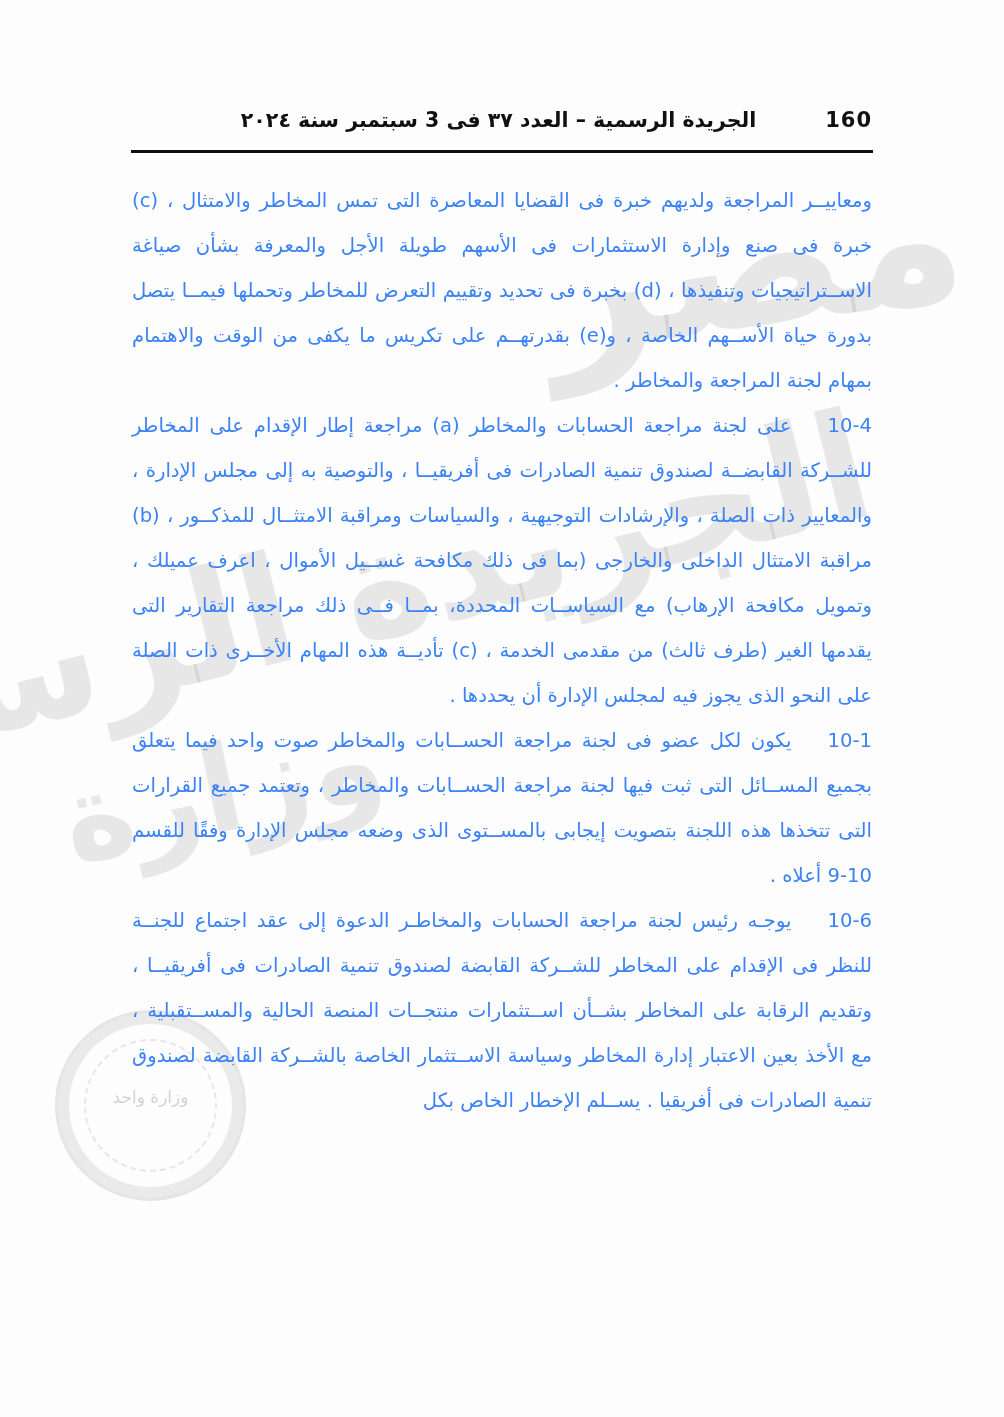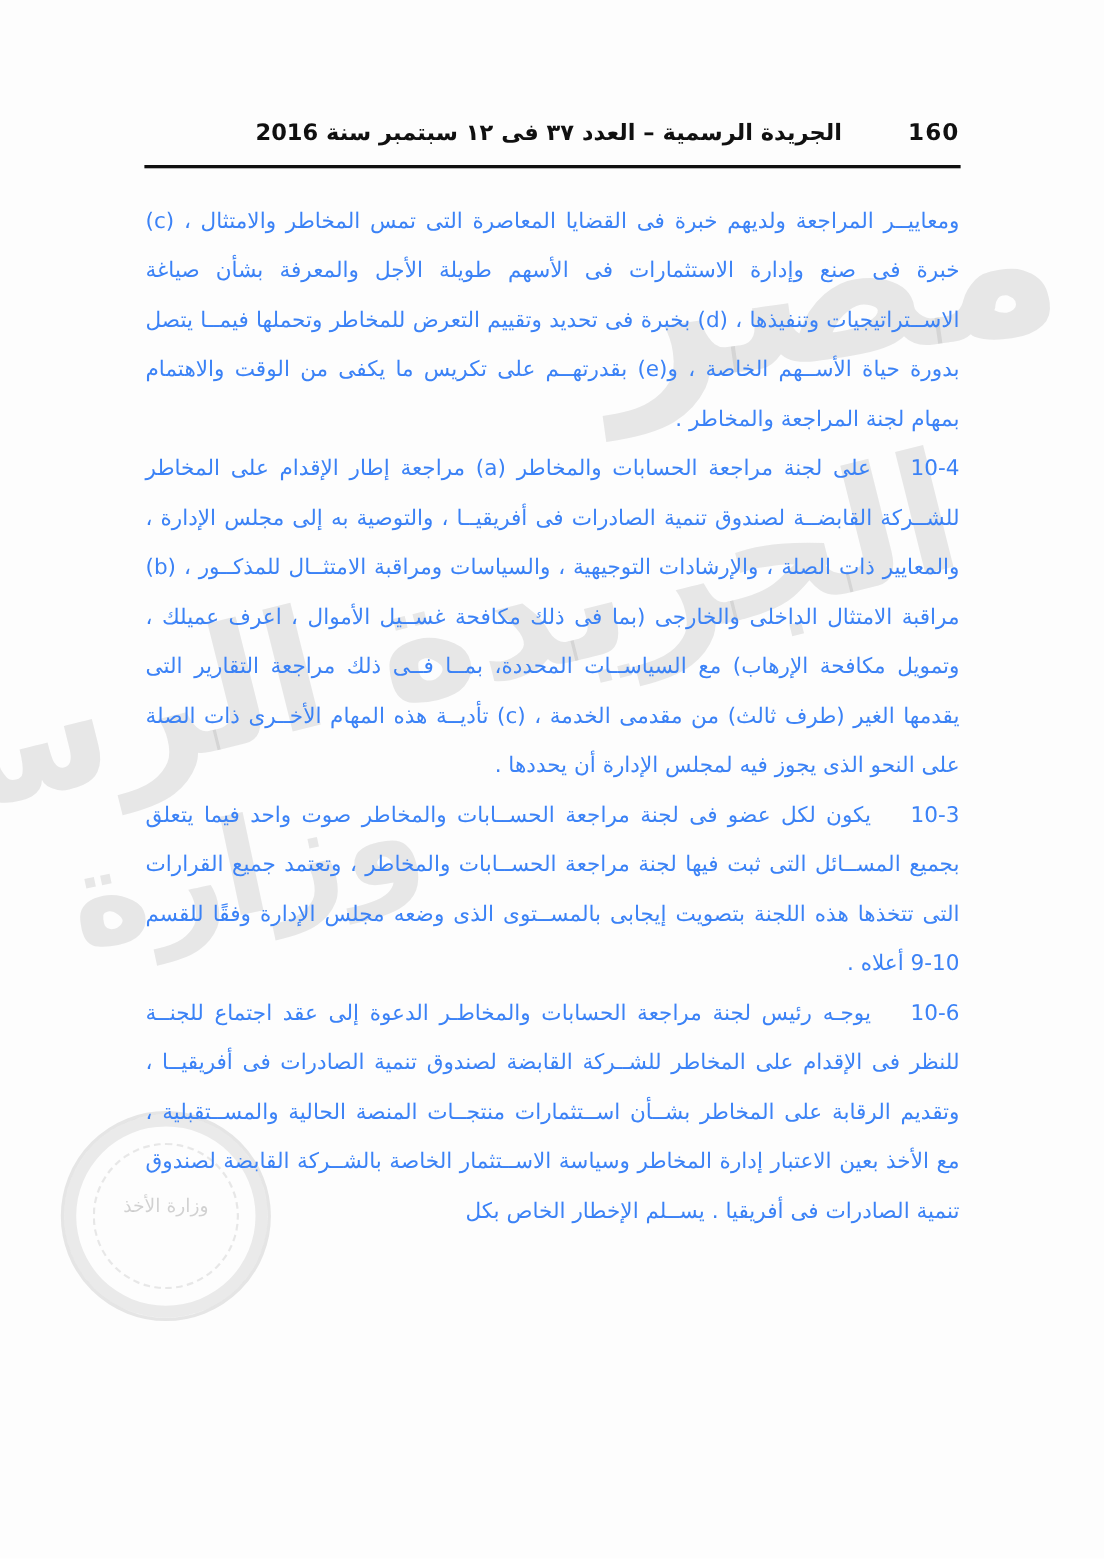--- a/index.html
+++ b/index.html
@@ -142,42 +142,42 @@
 </head>
 <body>
 
 <div class="page">
 
   <div class="watermark">
     <div class="wm-text wm-1">مصر</div>
     <div class="wm-text wm-2">الجريدة الرسمية</div>
     <div class="wm-text wm-3">وزارة</div>
     <div class="wm-seal">
-      <div class="wm-seal-label">وزارة الأخذ</div>
+      <div class="wm-seal-label">وزارة واحد</div>
     </div>
   </div>
 
   <div class="content">
 
     <div class="header">
       <span class="page-number">160</span>
-      <span class="header-title">الجريدة الرسمية – العدد ٣٧ فى ١٢ سبتمبر سنة 2016</span>
+      <span class="header-title">الجريدة الرسمية – العدد ٣٧ فى 3 سبتمبر سنة ٢٠٢٤</span>
     </div>
     <div class="header-rule"></div>
 
     <div class="body">
 
       <p class="para">ومعاييــر المراجعة ولديهم خبرة فى القضايا المعاصرة التى تمس المخاطر والامتثال ، (c) خبرة فى صنع وإدارة الاستثمارات فى الأسهم طويلة الأجل والمعرفة بشأن صياغة الاســتراتيجيات وتنفيذها ، (d) بخبرة فى تحديد وتقييم التعرض للمخاطر وتحملها فيمــا يتصل بدورة حياة الأســهم الخاصة ، و(e) بقدرتهــم على تكريس ما يكفى من الوقت والاهتمام بمهام لجنة المراجعة والمخاطر .</p>
 
       <p class="para indent-num">
         <span class="num sp-l">10-4</span><span>على لجنة مراجعة الحسابات والمخاطر (a) مراجعة إطار الإقدام على المخاطر للشــركة القابضــة لصندوق تنمية الصادرات فى أفريقيــا ، والتوصية به إلى مجلس الإدارة ، والمعايير ذات الصلة ، والإرشادات التوجيهية ، والسياسات ومراقبة الامتثــال للمذكــور ، (b) مراقبة الامتثال الداخلى والخارجى (بما فى ذلك مكافحة غســيل الأموال ، اعرف عميلك ، وتمويل مكافحة الإرهاب) مع السياســات المحددة، بمــا فــى ذلك مراجعة التقارير التى يقدمها الغير (طرف ثالث) من مقدمى الخدمة ، (c) تأديــة هذه المهام الأخــرى ذات الصلة على النحو الذى يجوز فيه لمجلس الإدارة أن يحددها .</span>
       </p>
 
       <p class="para indent-num">
-        <span class="num sp-l">10-3</span><span>يكون لكل عضو فى لجنة مراجعة الحســابات والمخاطر صوت واحد فيما يتعلق بجميع المســائل التى ثبت فيها لجنة مراجعة الحســابات والمخاطر ، وتعتمد جميع القرارات التى تتخذها هذه اللجنة بتصويت إيجابى بالمســتوى الذى وضعه مجلس الإدارة وفقًا للقسم 10-9 أعلاه .</span>
+        <span class="num sp-l">10-1</span><span>يكون لكل عضو فى لجنة مراجعة الحســابات والمخاطر صوت واحد فيما يتعلق بجميع المســائل التى ثبت فيها لجنة مراجعة الحســابات والمخاطر ، وتعتمد جميع القرارات التى تتخذها هذه اللجنة بتصويت إيجابى بالمســتوى الذى وضعه مجلس الإدارة وفقًا للقسم 10-9 أعلاه .</span>
       </p>
 
       <p class="para indent-num">
         <span class="num sp-l">10-6</span><span>يوجـه رئيس لجنة مراجعة الحسابات والمخاطـر الدعوة إلى عقد اجتماع للجنــة للنظر فى الإقدام على المخاطر للشــركة القابضة لصندوق تنمية الصادرات فى أفريقيــا ، وتقديم الرقابة على المخاطر بشــأن اســتثمارات منتجــات المنصة الحالية والمســتقبلية ، مع الأخذ بعين الاعتبار إدارة المخاطر وسياسة الاســتثمار الخاصة بالشــركة القابضة لصندوق تنمية الصادرات فى أفريقيا . يســلم الإخطار الخاص بكل</span>
       </p>
 
     </div>
   </div>
 </div>
 

